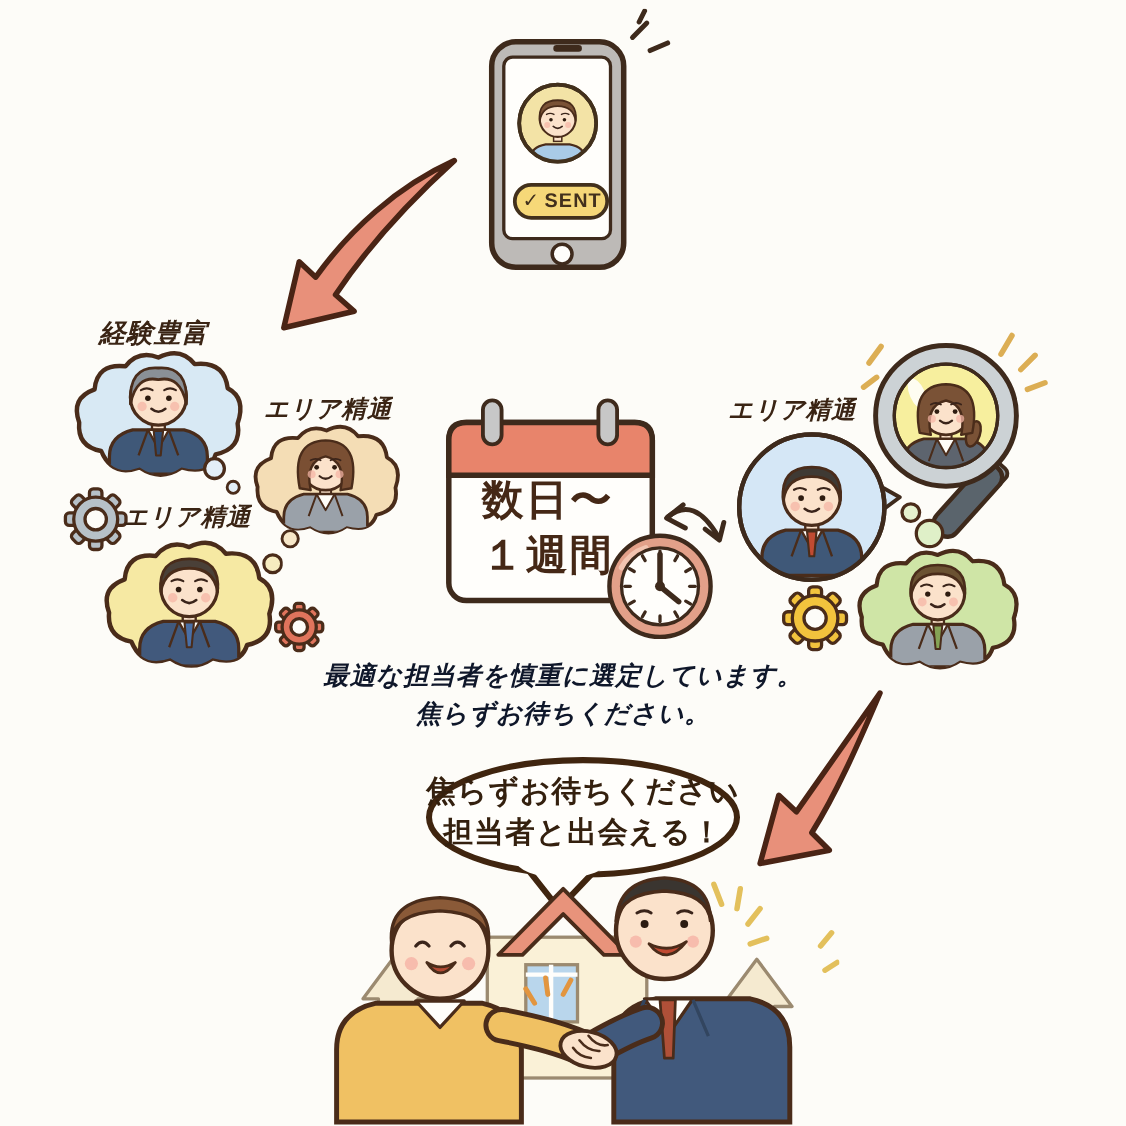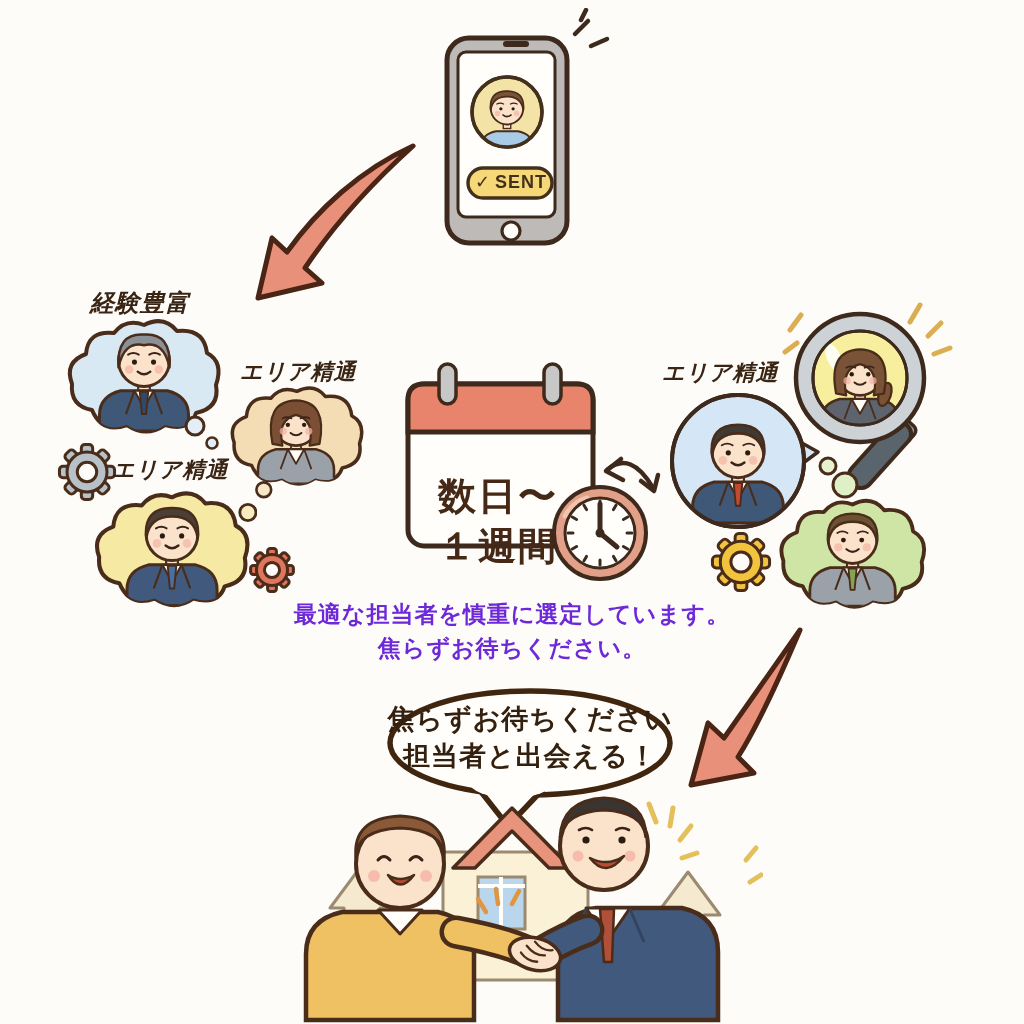--- a/index.html
+++ b/index.html
@@ -3,23 +3,23 @@
 <meta charset="utf-8">
 <style>
   html,body{margin:0;padding:0;}
   body{width:1024px;height:1024px;background:#fdfcf8;font-family:"Liberation Sans","DejaVu Sans",sans-serif;}
   .canvas{position:relative;width:1024px;height:1024px;background:#fdfcf8;overflow:hidden;}
   .abs{position:absolute;}
   .label{position:absolute;font-weight:800;color:#3a2414;white-space:nowrap;letter-spacing:1px;font-style:italic;}
   .lbl-24{font-size:24px;}
   .lbl-23{font-size:22px;}
   .cal-text{position:absolute;left:400px;top:430px;width:196px;text-align:center;
-            font-size:38px;line-height:50px;font-weight:800;color:#452816;letter-spacing:2px;margin-top:41px;}
+            font-size:38px;line-height:50px;font-weight:800;color:#452816;letter-spacing:2px;}
   .message{position:absolute;left:212px;top:597px;width:600px;text-align:center;
-           font-size:23px;line-height:34px;font-weight:800;color:#6d28d9;letter-spacing:1px;}
+           font-size:23px;line-height:34px;font-weight:800;color:#0f172a;letter-spacing:1px;font-style:italic;}
   .bubble-text{position:absolute;left:385px;top:701px;width:290px;text-align:center;
                font-size:27px;line-height:37px;font-weight:800;color:#34200e;letter-spacing:1px;}
   .sent-text{position:absolute;left:462px;top:167px;width:98px;height:30px;display:flex;
              align-items:center;justify-content:center;font-size:18px;font-weight:800;
              color:#42301c;letter-spacing:1px;}
   .sent-text .chk{margin-right:4px;}
   svg{display:block;}
 </style>
 </head>
 <body>

